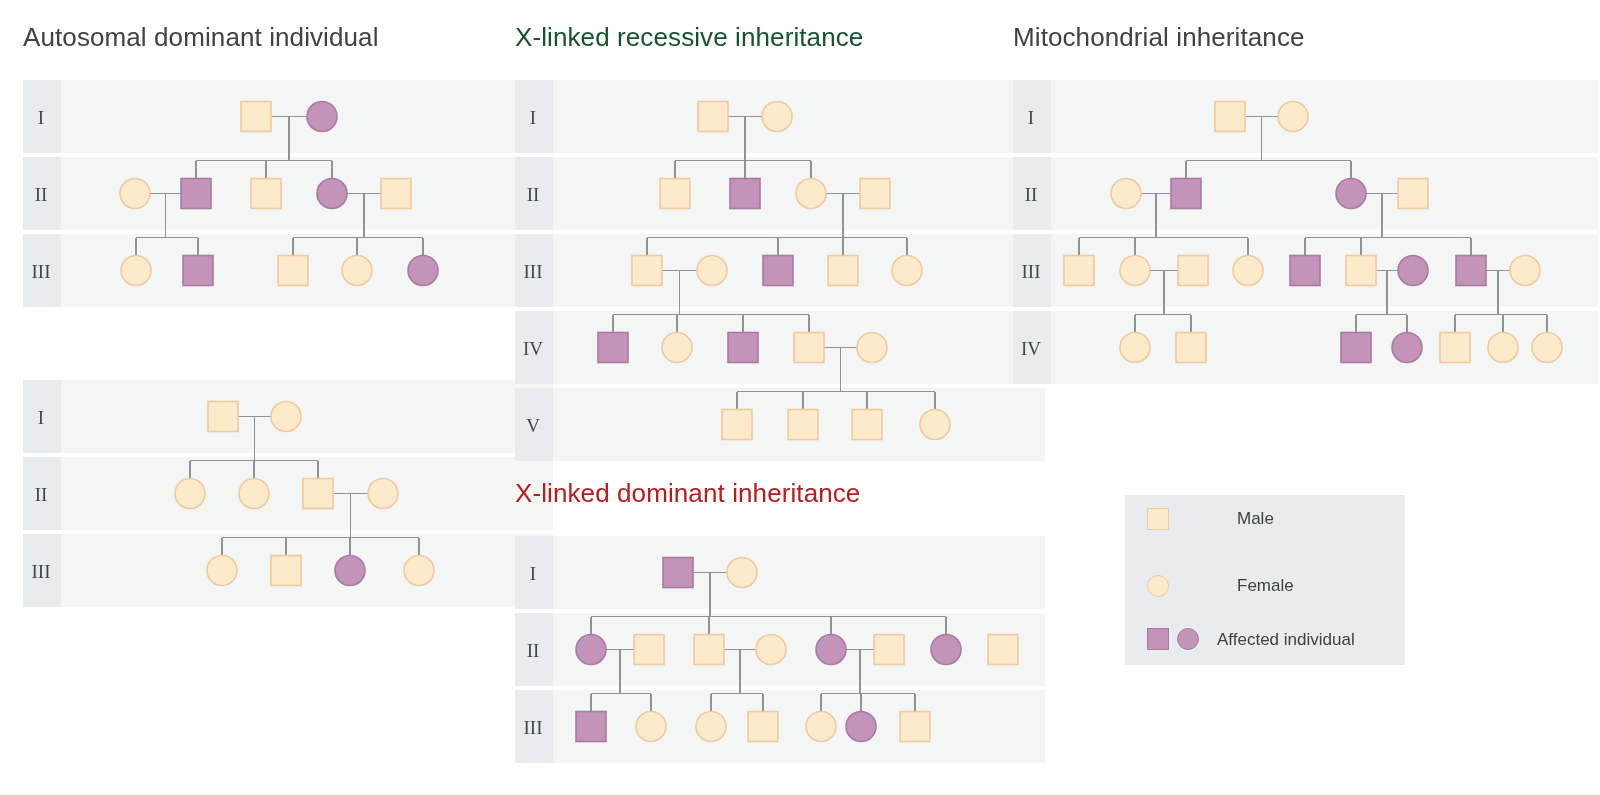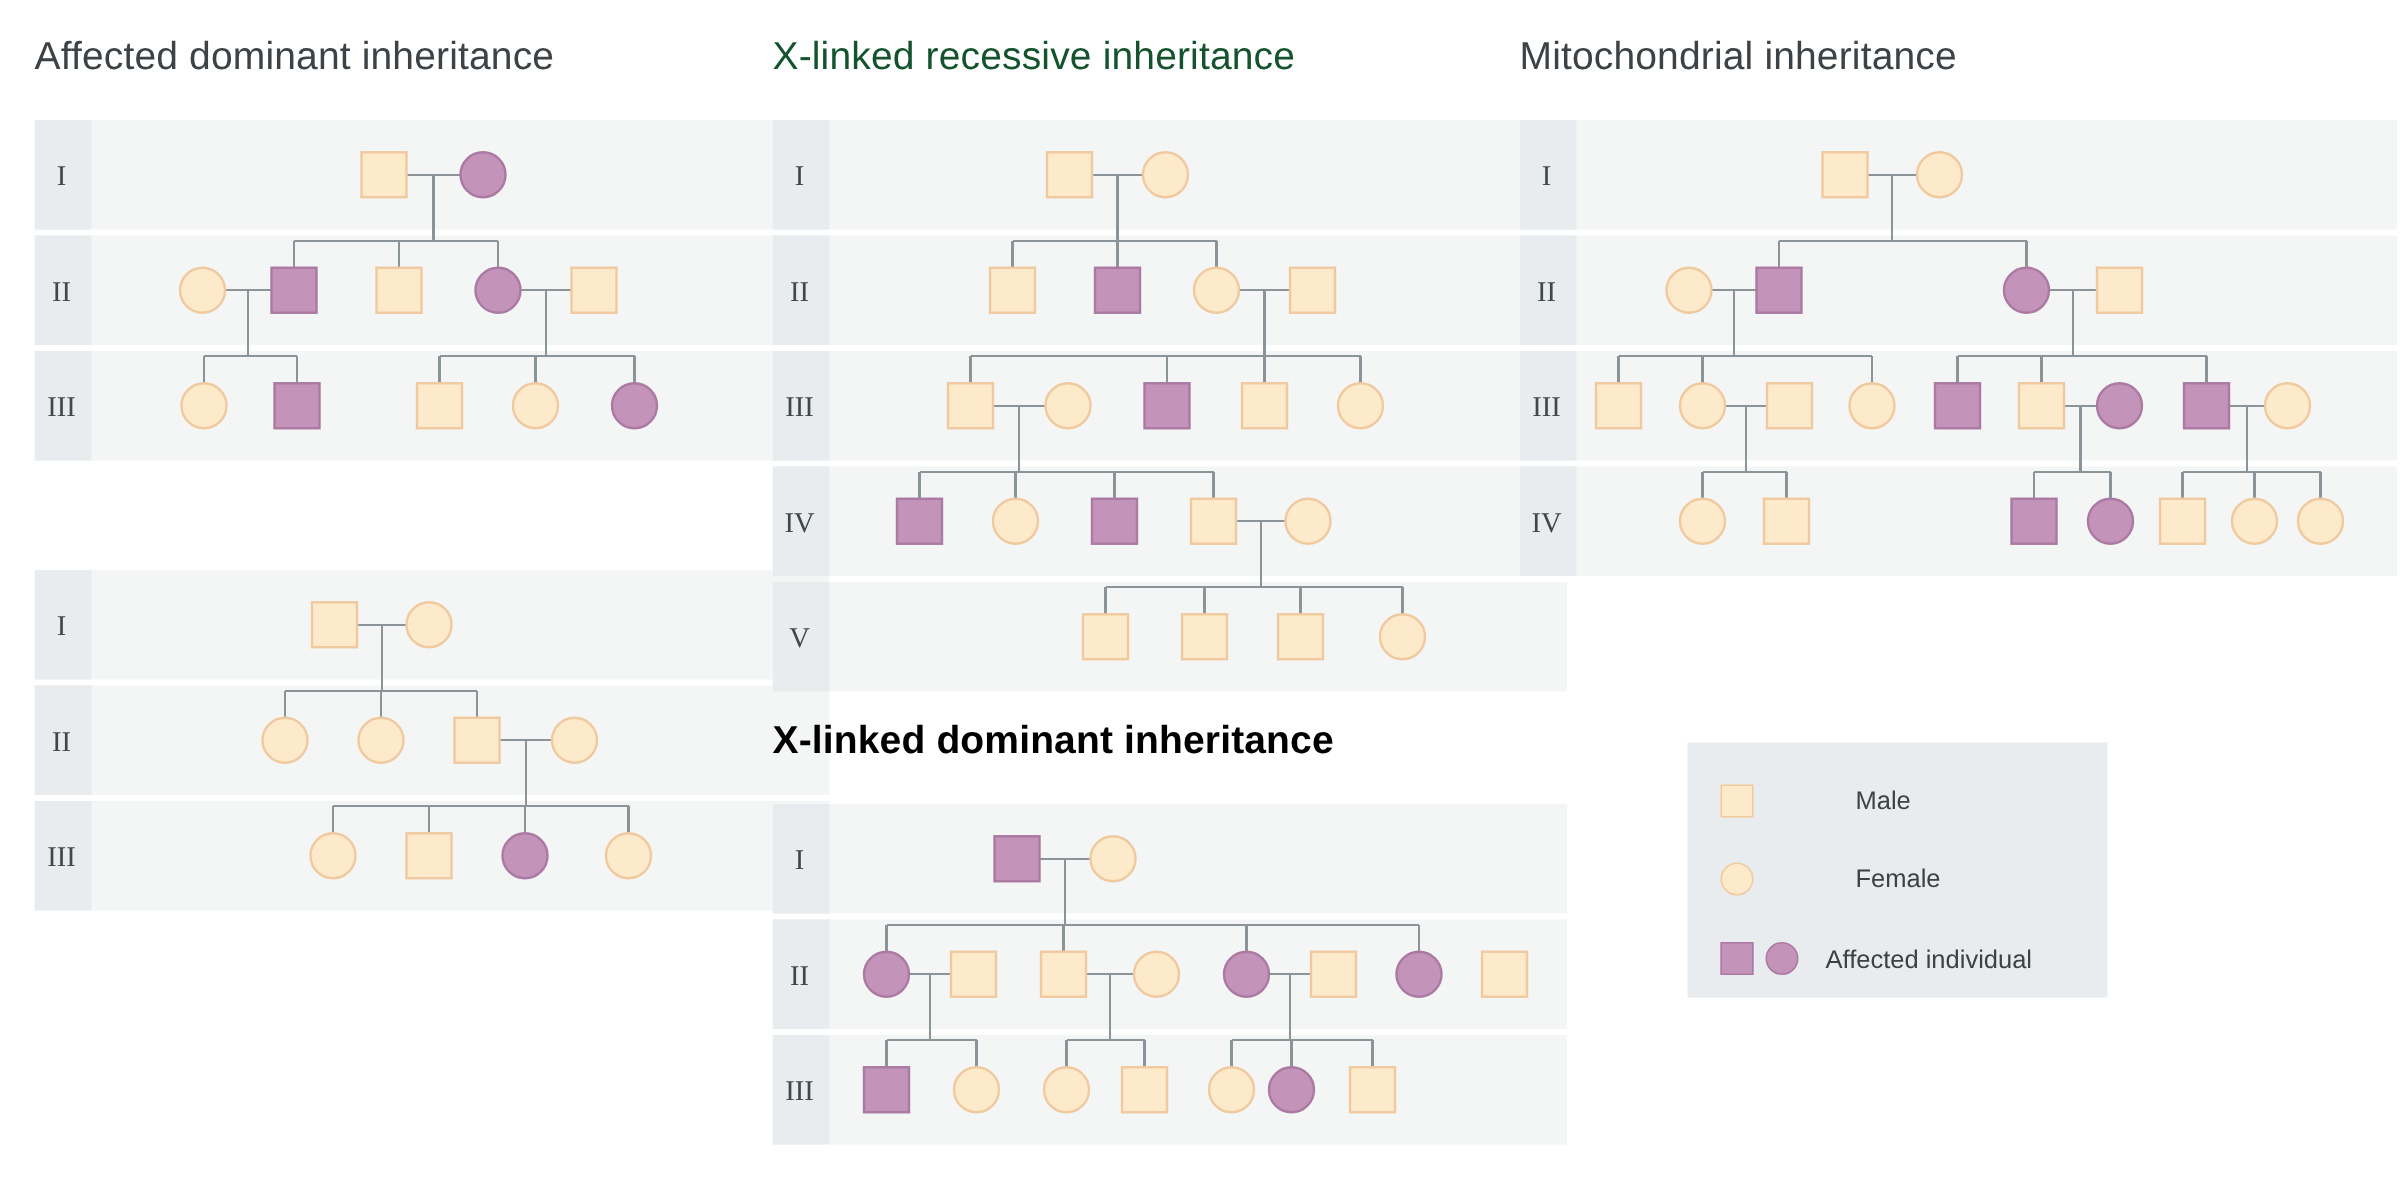--- a/index.html
+++ b/index.html
@@ -23,21 +23,21 @@
     font-size:17px;color:#3c4245;white-space:nowrap;
   }
   .sw-square{display:inline-block;}
   .sw-circle{display:inline-block;border-radius:50%;}
 </style>
 </head>
 <body>
 
 <div id="root">
     <div class="panel" style="left: 23px; top: 22px; width: 530px; height: 291px;">
-      <div class="panel-title" style="color: rgb(60, 66, 69);">Affected dominant inheritance</div>
+      <div class="panel-title" style="color: rgb(60, 66, 69);">Autosomal dominant individual</div>
       <svg width="530" height="233" viewBox="0 0 530 233" class="pedigree-svg" style="left: 0px; top: 58px;">
         <rect x="0" y="0" width="530" height="73" fill="#f4f6f6"></rect>
         <rect x="0" y="0" width="38" height="73" fill="#e8ecee"></rect>
         <text x="18" y="43.5" text-anchor="middle" font-size="19" font-family="&quot;Liberation Serif&quot;,&quot;DejaVu Serif&quot;,serif" fill="#41484b">I</text>
         <rect x="0" y="77" width="530" height="73" fill="#f4f6f6"></rect>
         <rect x="0" y="77" width="38" height="73" fill="#e8ecee"></rect>
         <text x="18" y="120.5" text-anchor="middle" font-size="19" font-family="&quot;Liberation Serif&quot;,&quot;DejaVu Serif&quot;,serif" fill="#41484b">II</text>
         <rect x="0" y="154" width="530" height="73" fill="#f4f6f6"></rect>
         <rect x="0" y="154" width="38" height="73" fill="#e8ecee"></rect>
         <text x="18" y="197.5" text-anchor="middle" font-size="19" font-family="&quot;Liberation Serif&quot;,&quot;DejaVu Serif&quot;,serif" fill="#41484b">III</text>
@@ -175,21 +175,21 @@
         <rect x="213" y="252.5" width="30" height="30" fill="#c493b9" stroke="#ab7aa2" stroke-width="1.6"></rect>
         <rect x="279" y="252.5" width="30" height="30" fill="#fdeacb" stroke="#f0c99f" stroke-width="1.6"></rect>
         <circle cx="357" cy="267.5" r="15" fill="#fdeacb" stroke="#f0c99f" stroke-width="1.6"></circle>
         <rect x="207" y="329.5" width="30" height="30" fill="#fdeacb" stroke="#f0c99f" stroke-width="1.6"></rect>
         <rect x="273" y="329.5" width="30" height="30" fill="#fdeacb" stroke="#f0c99f" stroke-width="1.6"></rect>
         <rect x="337" y="329.5" width="30" height="30" fill="#fdeacb" stroke="#f0c99f" stroke-width="1.6"></rect>
         <circle cx="420" cy="344.5" r="15" fill="#fdeacb" stroke="#f0c99f" stroke-width="1.6"></circle>
       </svg>
     </div>
     <div class="panel" style="left: 515px; top: 478px; width: 530px; height: 291px;">
-      <div class="panel-title" style="color: #000000; font-weight: bold;">X-linked dominant inheritance</div>
+      <div class="panel-title" style="color: #b91c1c;">X-linked dominant inheritance</div>
       <svg width="530" height="233" viewBox="0 0 530 233" class="pedigree-svg" style="left: 0px; top: 58px;">
         <rect x="0" y="0" width="530" height="73" fill="#f4f6f6"></rect>
         <rect x="0" y="0" width="38" height="73" fill="#e8ecee"></rect>
         <text x="18" y="43.5" text-anchor="middle" font-size="19" font-family="&quot;Liberation Serif&quot;,&quot;DejaVu Serif&quot;,serif" fill="#41484b">I</text>
         <rect x="0" y="77" width="530" height="73" fill="#f4f6f6"></rect>
         <rect x="0" y="77" width="38" height="73" fill="#e8ecee"></rect>
         <text x="18" y="120.5" text-anchor="middle" font-size="19" font-family="&quot;Liberation Serif&quot;,&quot;DejaVu Serif&quot;,serif" fill="#41484b">II</text>
         <rect x="0" y="154" width="530" height="73" fill="#f4f6f6"></rect>
         <rect x="0" y="154" width="38" height="73" fill="#e8ecee"></rect>
         <text x="18" y="197.5" text-anchor="middle" font-size="19" font-family="&quot;Liberation Serif&quot;,&quot;DejaVu Serif&quot;,serif" fill="#41484b">III</text>
@@ -307,21 +307,21 @@
         <rect x="328" y="252.5" width="30" height="30" fill="#c493b9" stroke="#ab7aa2" stroke-width="1.6"></rect>
         <circle cx="394" cy="267.5" r="15" fill="#c493b9" stroke="#ab7aa2" stroke-width="1.6"></circle>
         <rect x="427" y="252.5" width="30" height="30" fill="#fdeacb" stroke="#f0c99f" stroke-width="1.6"></rect>
         <circle cx="490" cy="267.5" r="15" fill="#fdeacb" stroke="#f0c99f" stroke-width="1.6"></circle>
         <circle cx="534" cy="267.5" r="15" fill="#fdeacb" stroke="#f0c99f" stroke-width="1.6"></circle>
       </svg>
     </div>
   </div>
 
 <div class="legend-box" style="left: 1125px; top: 495px; width: 280px; height: 170px; background: rgb(232, 236, 238);">
-    <div class="legend-row" style="left: 22px; top: 28px; justify-content: center;">
+    <div class="legend-row" style="left: 22px; top: 13px; justify-content: center;">
       <div style="width: 62px; display: flex; align-items: center; gap: 8px;">
         <div class="sw-square" style="width: 22px; height: 22px; background: rgb(253, 234, 203); border: 1.6px solid rgb(240, 201, 159); box-sizing: border-box;"></div>
       </div>
       <div class="legend-label" style="margin-left: 28px;">Male</div>
     </div>
     <div class="legend-row" style="left: 22px; top: 80px;">
       <div style="width: 62px; display: flex; align-items: center; gap: 8px;">
         <div class="sw-circle" style="width: 22px; height: 22px; background: rgb(253, 234, 203); border: 1.6px solid rgb(240, 201, 159); box-sizing: border-box;"></div>
       </div>
       <div class="legend-label" style="margin-left: 28px;">Female</div>

